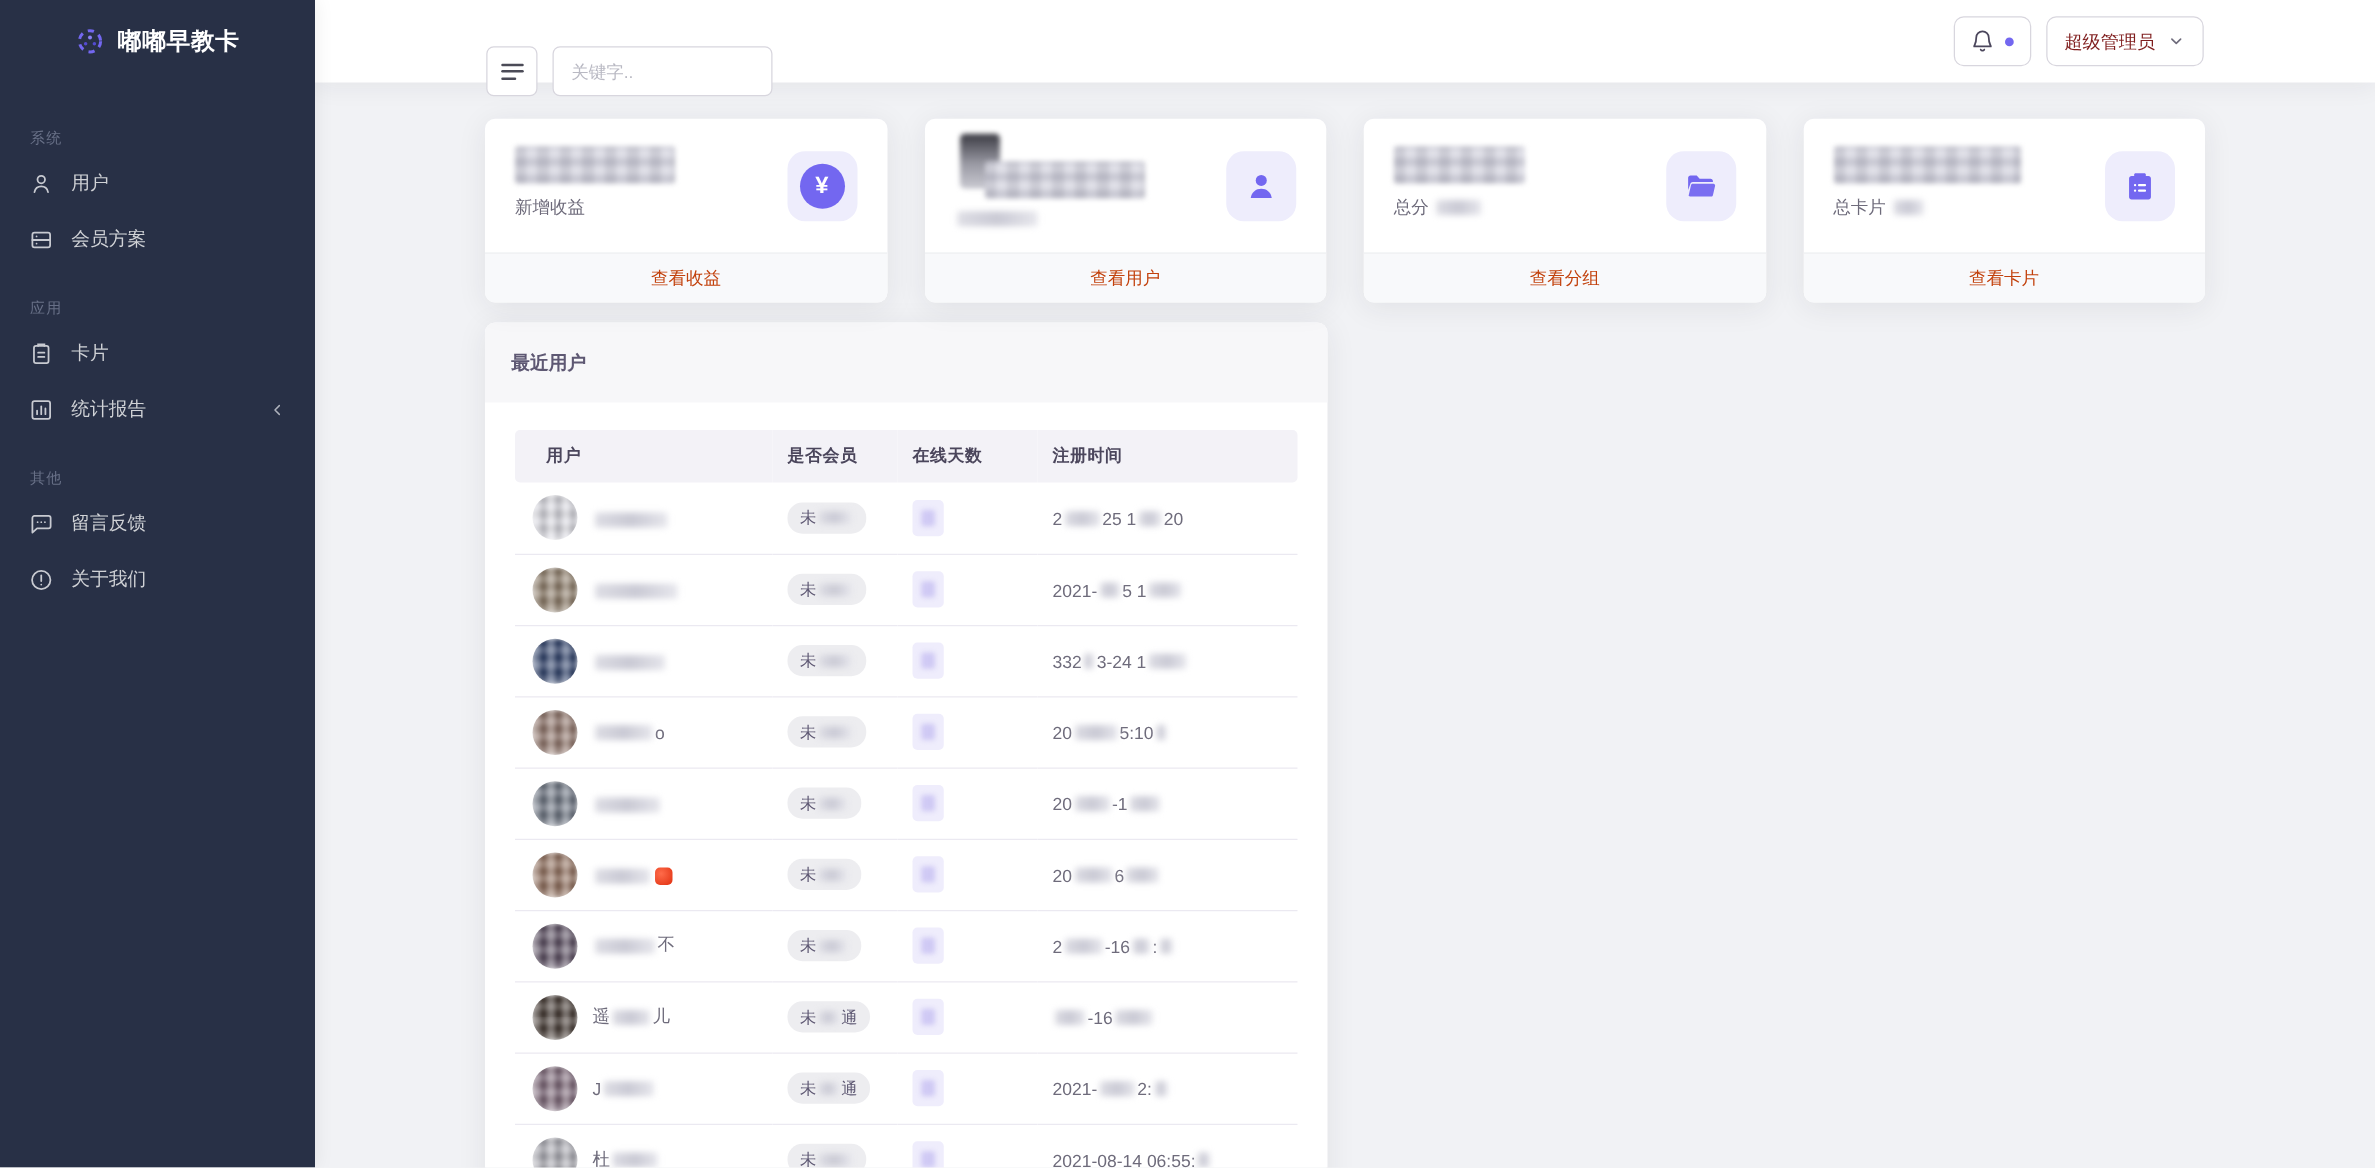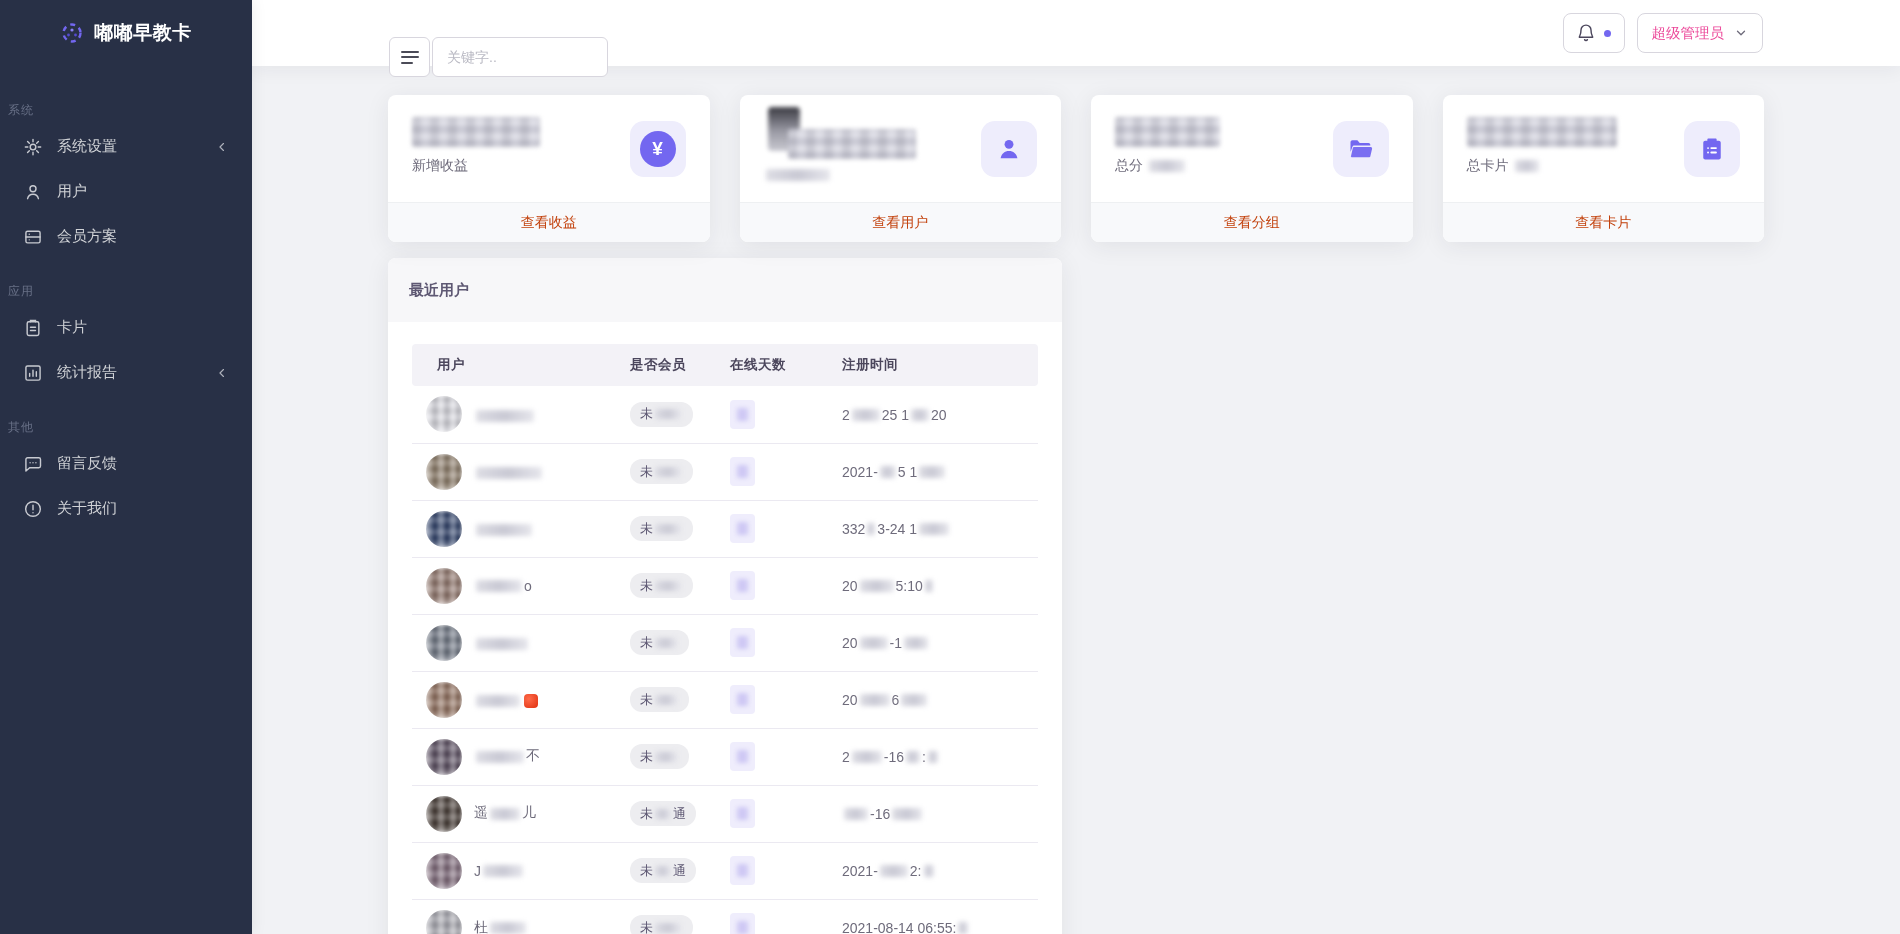--- a/index.html
+++ b/index.html
@@ -9,37 +9,37 @@
   
   .sidebar { width:252px; height:934px; background:#283046; flex:0 0 252px; box-shadow:0 0 15px rgba(0,0,0,.08); z-index:5; }
   .logo-row { height:66px; display:flex; align-items:center; justify-content:center; gap:10px; }
   .logo-mark { width:24px; height:24px; display:flex; align-items:center; justify-content:center; }
   .logo-title { color:#ffffff; font-size:19px; font-weight:bold; letter-spacing:.5px; }
   .nav { padding-top:12px; }
   .nav-item { height:45px; margin:0 13px; padding:0 10px; display:flex; align-items:center; gap:14px; border-radius:6px; color:#d0d2d6; font-size:15px; cursor:pointer; position:relative; }
   .nav-item .mi { width:20px; height:20px; flex:0 0 20px; color:#c8cad1; }
   .nav-item.active { background:#1d2434; color:#ffffff; }
   .nav-item .chev { position:absolute; right:10px; width:14px; height:14px; color:#aeb2bc; }
-  .nav-section { margin:18px 0 0; padding:4px 8px; font-size:12px; color:#687087; letter-spacing:1px; line-height:20px; }
+  .nav-section { margin:18px 0 0; padding:4px 24px; font-size:12px; color:#687087; letter-spacing:1px; line-height:20px; }
 
   
   .main { flex:1; display:flex; flex-direction:column; }
   .topbar { height:66px; background:#ffffff; display:flex; align-items:center; justify-content:space-between; padding:0 137px; box-shadow:0 4px 18px rgba(34,41,47,.06); }
-  .tb-left { display:flex; align-items:center; gap:2px;margin-top:48px; }
+  .tb-left { display:flex; align-items:center; gap:12px;margin-top:48px; }
   .btn-box { height:40px; background:#fff; border:1px solid #d8d6de; border-radius:6px; display:flex; align-items:center; justify-content:center; cursor:pointer; }
   .hamburger { width:41px; flex-direction:column; gap:3.5px; align-items:center; }
   .hamburger i { display:block; height:2px; background:#4b4b57; border-radius:1px; }
   .hamburger i:nth-child(1){ width:18px; } .hamburger i:nth-child(2){ width:18px; } .hamburger i:nth-child(3){ width:12px; margin-right:6px; }
   .search-input { width:176px; height:40px; border:1px solid #d8d6de; border-radius:6px; padding:0 14px; font-size:14px; color:#5e5873; outline:none; font-family:inherit; }
   .search-input::placeholder { color:#b9b9c3; }
   .tb-right { display:flex; align-items:center; gap:12px; }
   .bell-btn { width:62px; gap:8px; border-radius:8px; }
   .bell-btn svg { width:20px; height:20px; color:#4b465c; }
   .dot { width:7px; height:7px; border-radius:50%; background:#7367f0; }
-  .user-btn { padding:0 14px; gap:10px; border-radius:8px; font-size:14.5px; color:#ec4899; }
+  .user-btn { padding:0 14px; gap:10px; border-radius:8px; font-size:14.5px; color:#7f1d1d; }
   .user-btn svg { width:14px; height:14px; color:#6e6b7b; }
 
   .content { padding:29px 136px 0; }
 
   
   .cards-row { display:grid; grid-template-columns:repeat(4,1fr); gap:30px; }
   .stat-card { background:#fff; border-radius:8px; box-shadow:0 4px 24px rgba(34,41,47,.08); overflow:hidden; }
   .stat-body { height:107px; padding:20px 24px 0; position:relative; }
   .pixblur { background:repeating-linear-gradient(90deg,#d6d6dd 0 9px,#ebebf0 9px 18px),repeating-linear-gradient(0deg,rgba(210,210,218,.8) 0 7px,rgba(240,240,244,.8) 7px 14px); background-blend-mode:multiply; filter:blur(2px); border-radius:3px; }
   .val-blur { width:128px; height:30px; margin-top:2px; }
@@ -87,30 +87,20 @@
           <circle cx="15.5" cy="14" r="1.4" fill="#544bd0"></circle>
         </svg>
     </span>
     <span class="logo-title">嘟嘟早教卡</span>
   </div>
 
   <nav class="nav">
 
     <div class="nav-section">系统</div>
 
-    <div class="nav-item">
-      <span class="mi"><svg viewBox="0 0 24 24" fill="none" stroke="currentColor" stroke-width="1.7" stroke-linecap="round">
-            <circle cx="12" cy="12" r="3.4"></circle>
-            <path d="M12 2.8v3M12 18.2v3M2.8 12h3M18.2 12h3M5.5 5.5l2.1 2.1M16.4 16.4l2.1 2.1M18.5 5.5l-2.1 2.1M7.6 16.4l-2.1 2.1"></path>
-          </svg></span>
-      <span>系统设置</span>
-      <span class="chev"><svg viewBox="0 0 24 24" fill="none" stroke="currentColor" stroke-width="2" stroke-linecap="round" stroke-linejoin="round">
-            <path d="M14.5 6 8.5 12l6 6"></path>
-          </svg></span>
-    </div>
 
     <div class="nav-item">
       <span class="mi"><svg viewBox="0 0 24 24" fill="none" stroke="currentColor" stroke-width="1.7" stroke-linecap="round">
             <circle cx="12" cy="8" r="3.6"></circle>
             <path d="M5.5 20c.8-3.6 3.4-5.4 6.5-5.4s5.7 1.8 6.5 5.4"></path>
           </svg></span>
       <span>用户</span>
     </div>
 
     <div class="nav-item">

